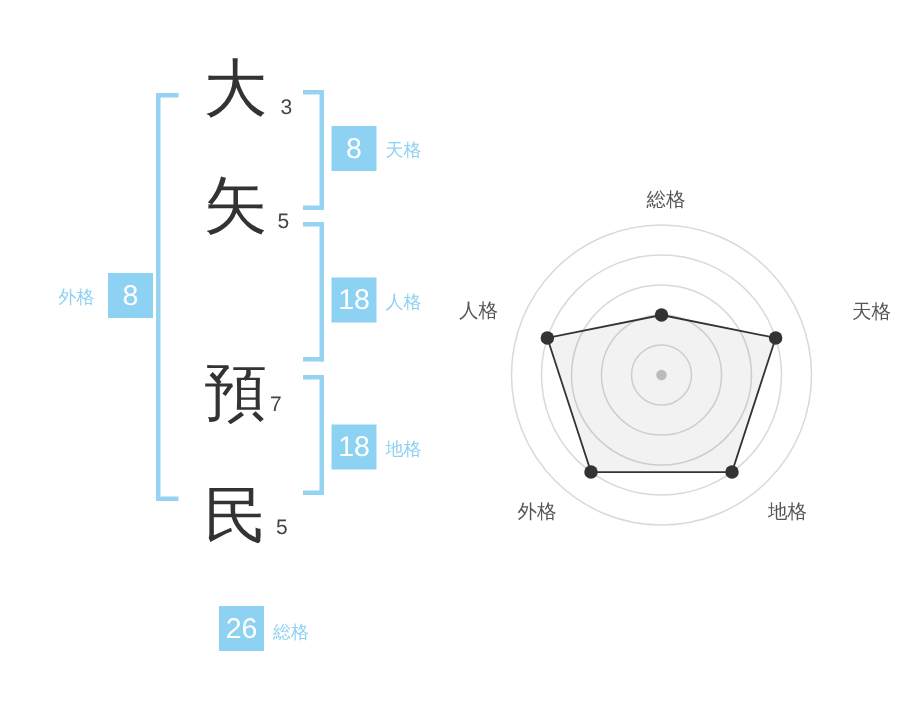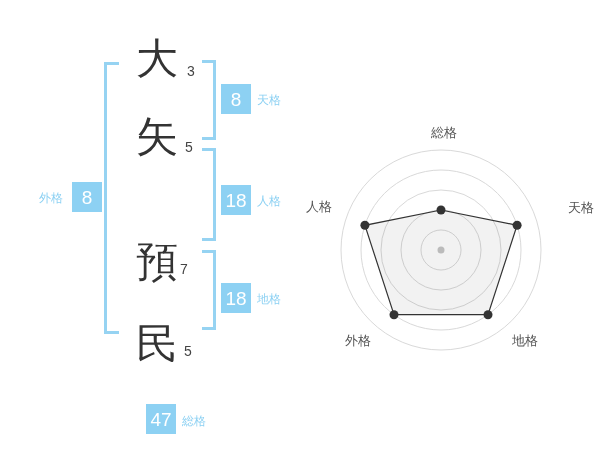--- a/index.html
+++ b/index.html
@@ -52,21 +52,21 @@
 
   <div class="badge" style="left:221px;top:185px;">18</div>
   <div class="badge-label" style="left:257px;top:194px;">人格</div>
 
   <div class="badge" style="left:221px;top:283px;">18</div>
   <div class="badge-label" style="left:257px;top:292px;">地格</div>
 
   <div class="badge-label" style="left:39px;top:191px;">外格</div>
   <div class="badge" style="left:72px;top:182px;">8</div>
 
-  <div class="badge" style="left:146px;top:404px;">47</div>
+  <div class="badge" style="left:146px;top:404px;">26</div>
   <div class="badge-label" style="left:182px;top:414px;">総格</div>
 
   <svg class="radar-svg" width="600" height="470" viewBox="0 0 600 470">
       <circle cx="441" cy="250" r="20" fill="none" stroke="#d9d9d9" stroke-width="1"></circle>
       <circle cx="441" cy="250" r="40" fill="none" stroke="#d9d9d9" stroke-width="1"></circle>
       <circle cx="441" cy="250" r="60" fill="none" stroke="#d9d9d9" stroke-width="1"></circle>
       <circle cx="441" cy="250" r="80" fill="none" stroke="#d9d9d9" stroke-width="1"></circle>
       <circle cx="441" cy="250" r="100" fill="none" stroke="#d9d9d9" stroke-width="1"></circle>
       <polygon points="441.0,210.0 517.1,225.3 488.0,314.7 394.0,314.7 364.9,225.3" fill="rgba(0,0,0,0.05)" stroke="#333333" stroke-width="1.2"></polygon>
       <circle cx="441.0" cy="210.0" r="4.5" fill="#333333"></circle>

